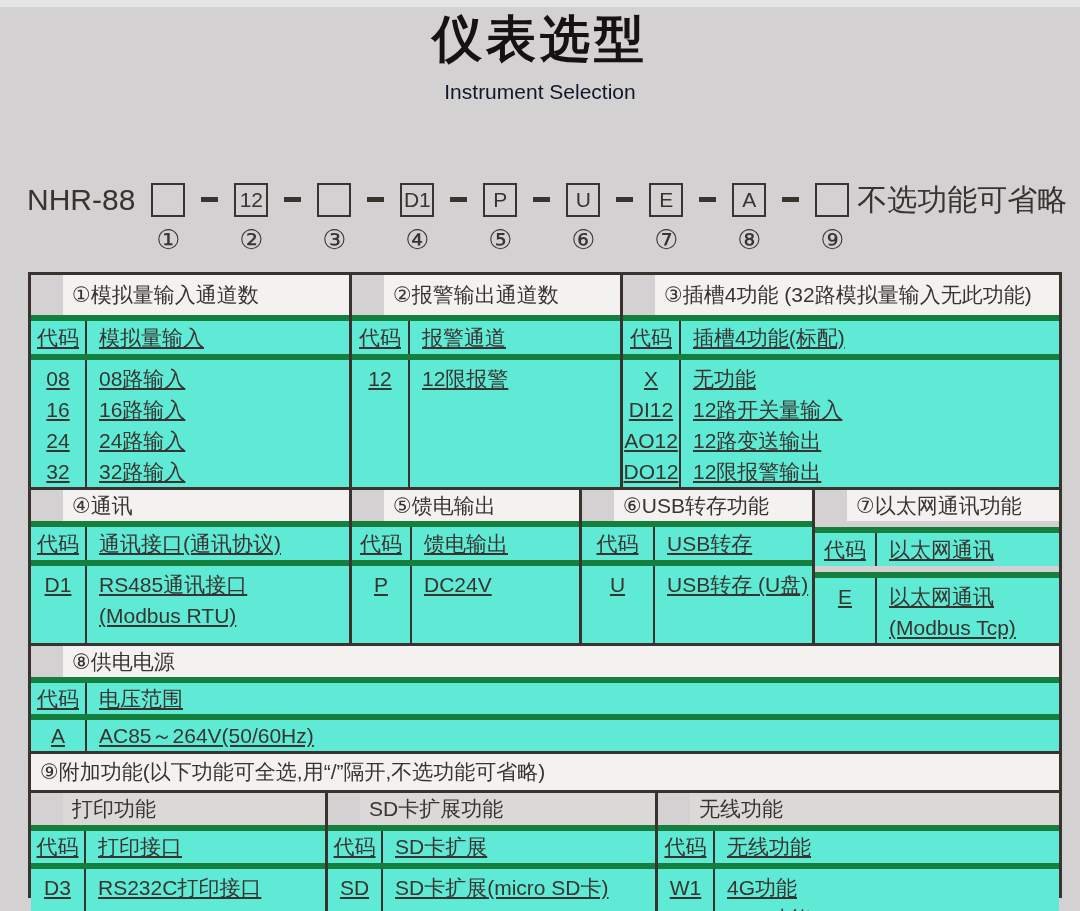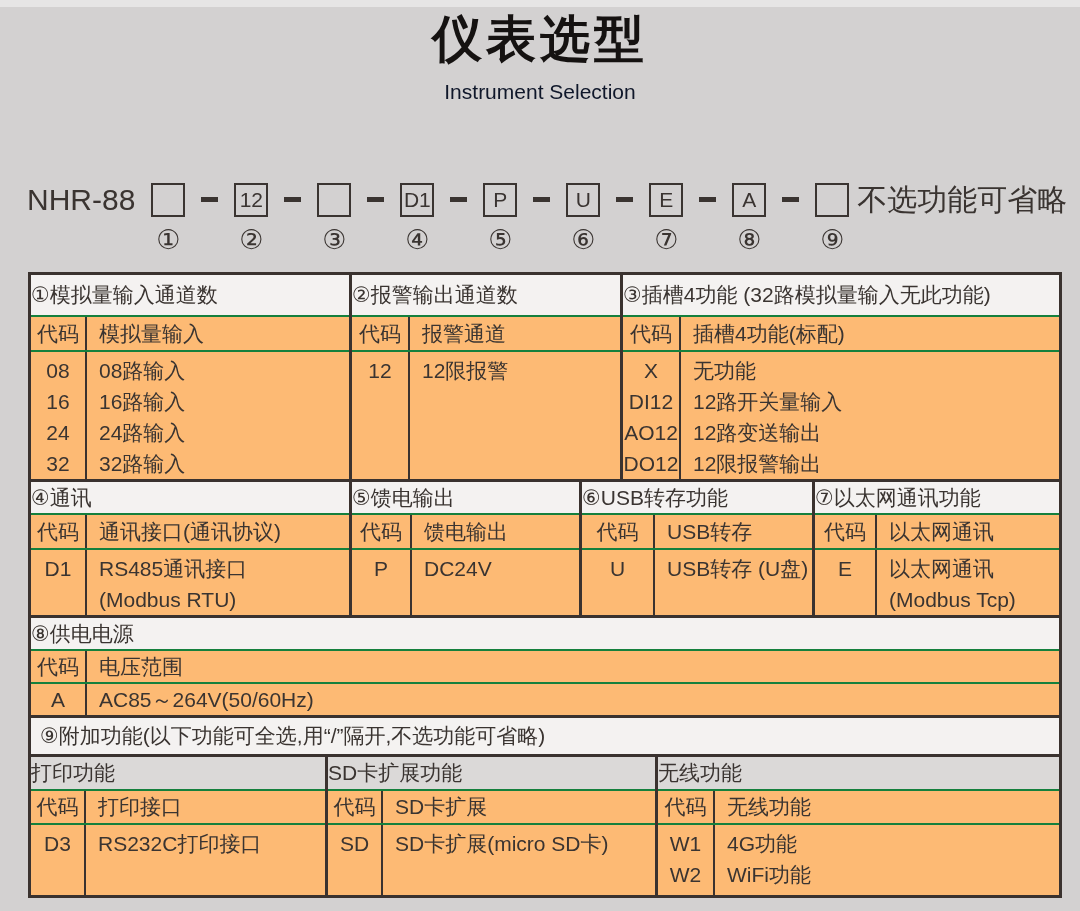--- a/index.html
+++ b/index.html
@@ -49,24 +49,24 @@
     position:absolute;left:28px;top:272px;width:1034px;height:626px;
     box-sizing:border-box;border:3px solid #3a322f;
     display:flex;flex-direction:column;
     font-size:21px;
   }
   .band{display:flex;flex-shrink:0;}
   .band + .band{border-top:3px solid #3a322f;}
   .sec{display:flex;flex-direction:column;box-sizing:border-box;}
   .sec + .sec{border-left:3px solid #3a322f;}
   .sec-h{
-    background:#f4f2f1;padding-left:0;display:flex;align-items:center;
-    flex-shrink:0;white-space:nowrap;overflow:hidden;
-  }
-  .row{display:flex;border-top:2px solid #15803d;background:#fdba74;}
+    background:#f4f2f1;padding-left:9px;display:flex;align-items:center;
+    flex-shrink:0;white-space:nowrap;overflow:hidden;margin-left:32px;
+  }
+  .row{display:flex;border-top:6px solid #15803d;background:#5eead4;text-decoration:underline;}
   .row .code{
     flex-shrink:0;text-align:center;box-sizing:border-box;
     border-right:2px solid #3a322f;
   }
   .row .desc{flex:1;padding-left:12px;overflow:hidden;white-space:nowrap;}
   .sub{align-items:center;flex-shrink:0;}
   .sub .code,.sub .desc{height:100%;display:flex;align-items:center;}
   .sub .code{justify-content:center;padding-left:0;}
   .bodyrow{flex:1;}
   .lines{padding-top:3px;}
@@ -85,21 +85,21 @@
   .b4h{height:36px;background:#f4f2f1;display:flex;align-items:center;padding-left:9px;white-space:nowrap;}
   .b5 .sec-h{height:32px;background:#dbd9d8;}
   .b5 .sub{height:32px;}
   
   .w-s1{width:318px;flex-shrink:0;}
   .w-s2{width:271px;flex-shrink:0;}
   .w-s3{flex:1;}
   .w-s4{width:318px;flex-shrink:0;}
   .w-s5{width:230px;flex-shrink:0;}
   .w-s6{width:233px;flex-shrink:0;}
-  .w-s7{flex:1;}
+  .w-s7{flex:1;gap:6px;}
   .w-p{width:294px;flex-shrink:0;}
   .w-sd{width:330px;flex-shrink:0;}
   .w-w{flex:1;}
   .c56{width:56px;}
   .c58{width:58px;}
   .c60{width:60px;}
   .c73{width:73px;}
   .c62{width:62px;}
   .c55{width:55px;}
   .c57{width:57px;}

